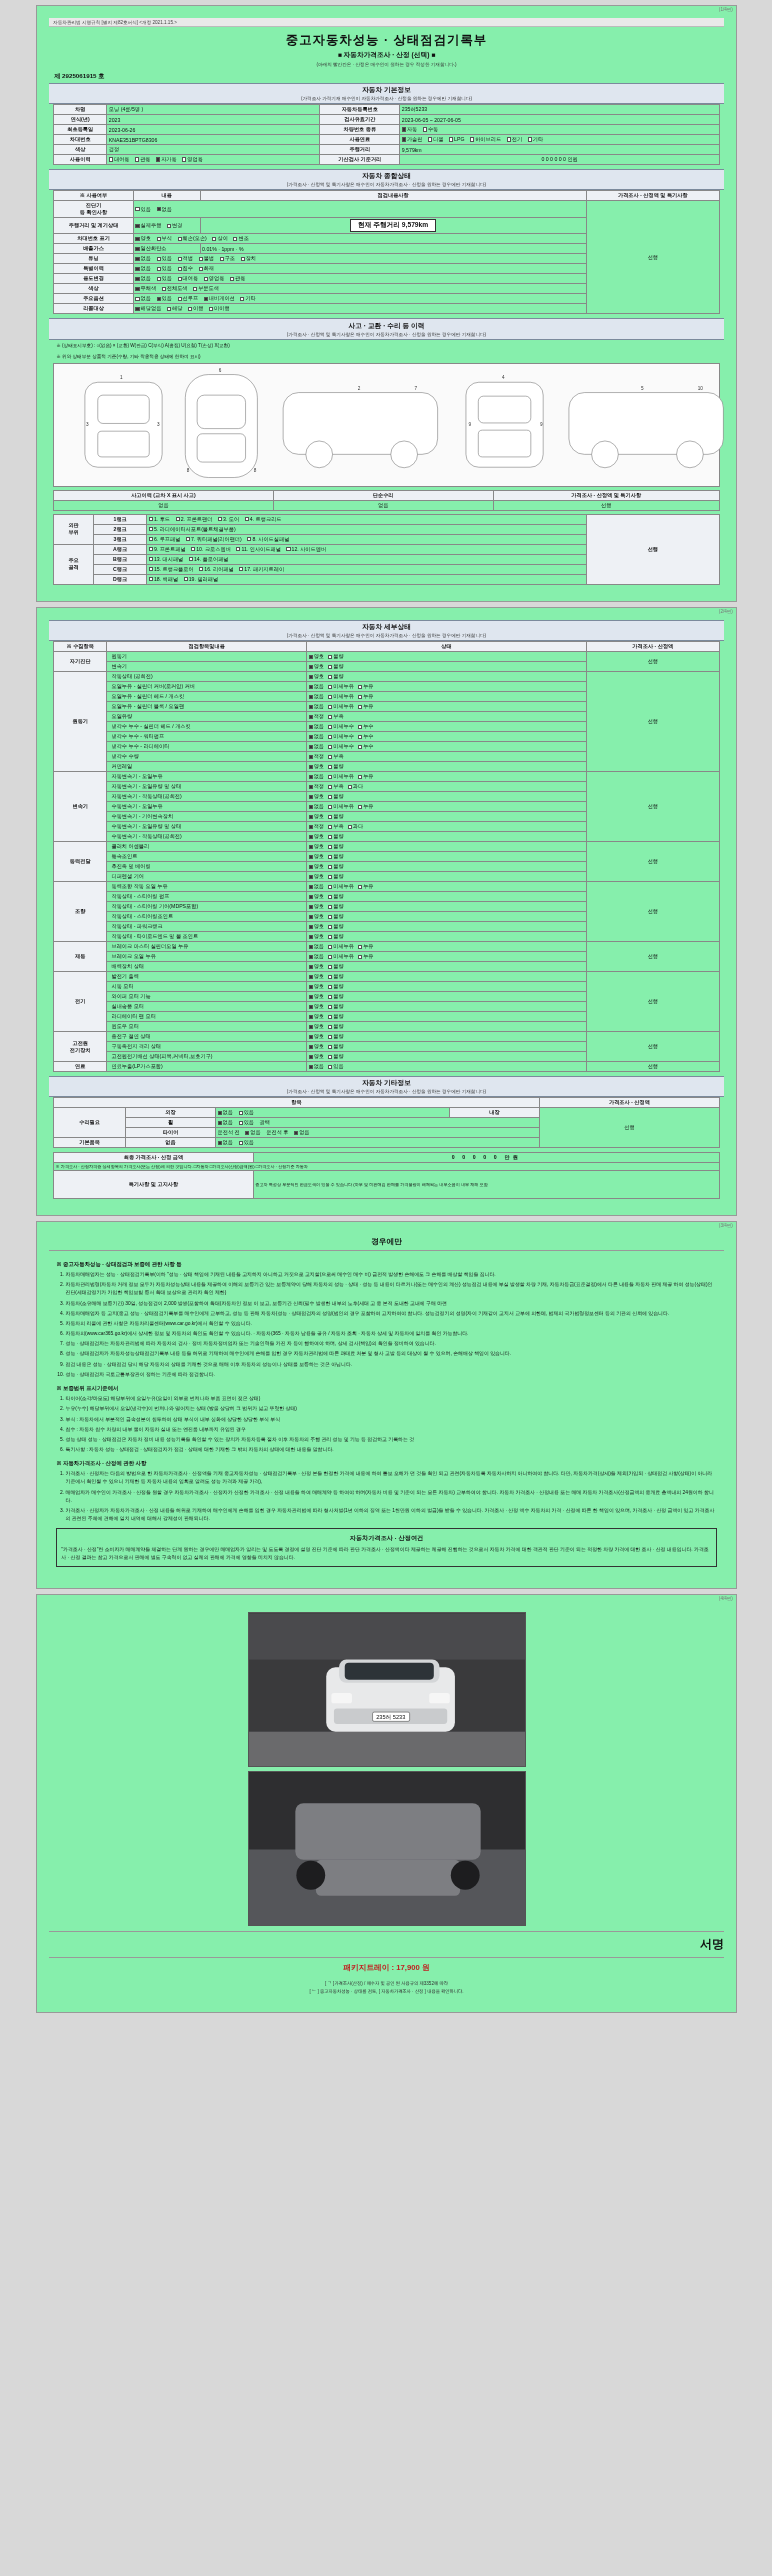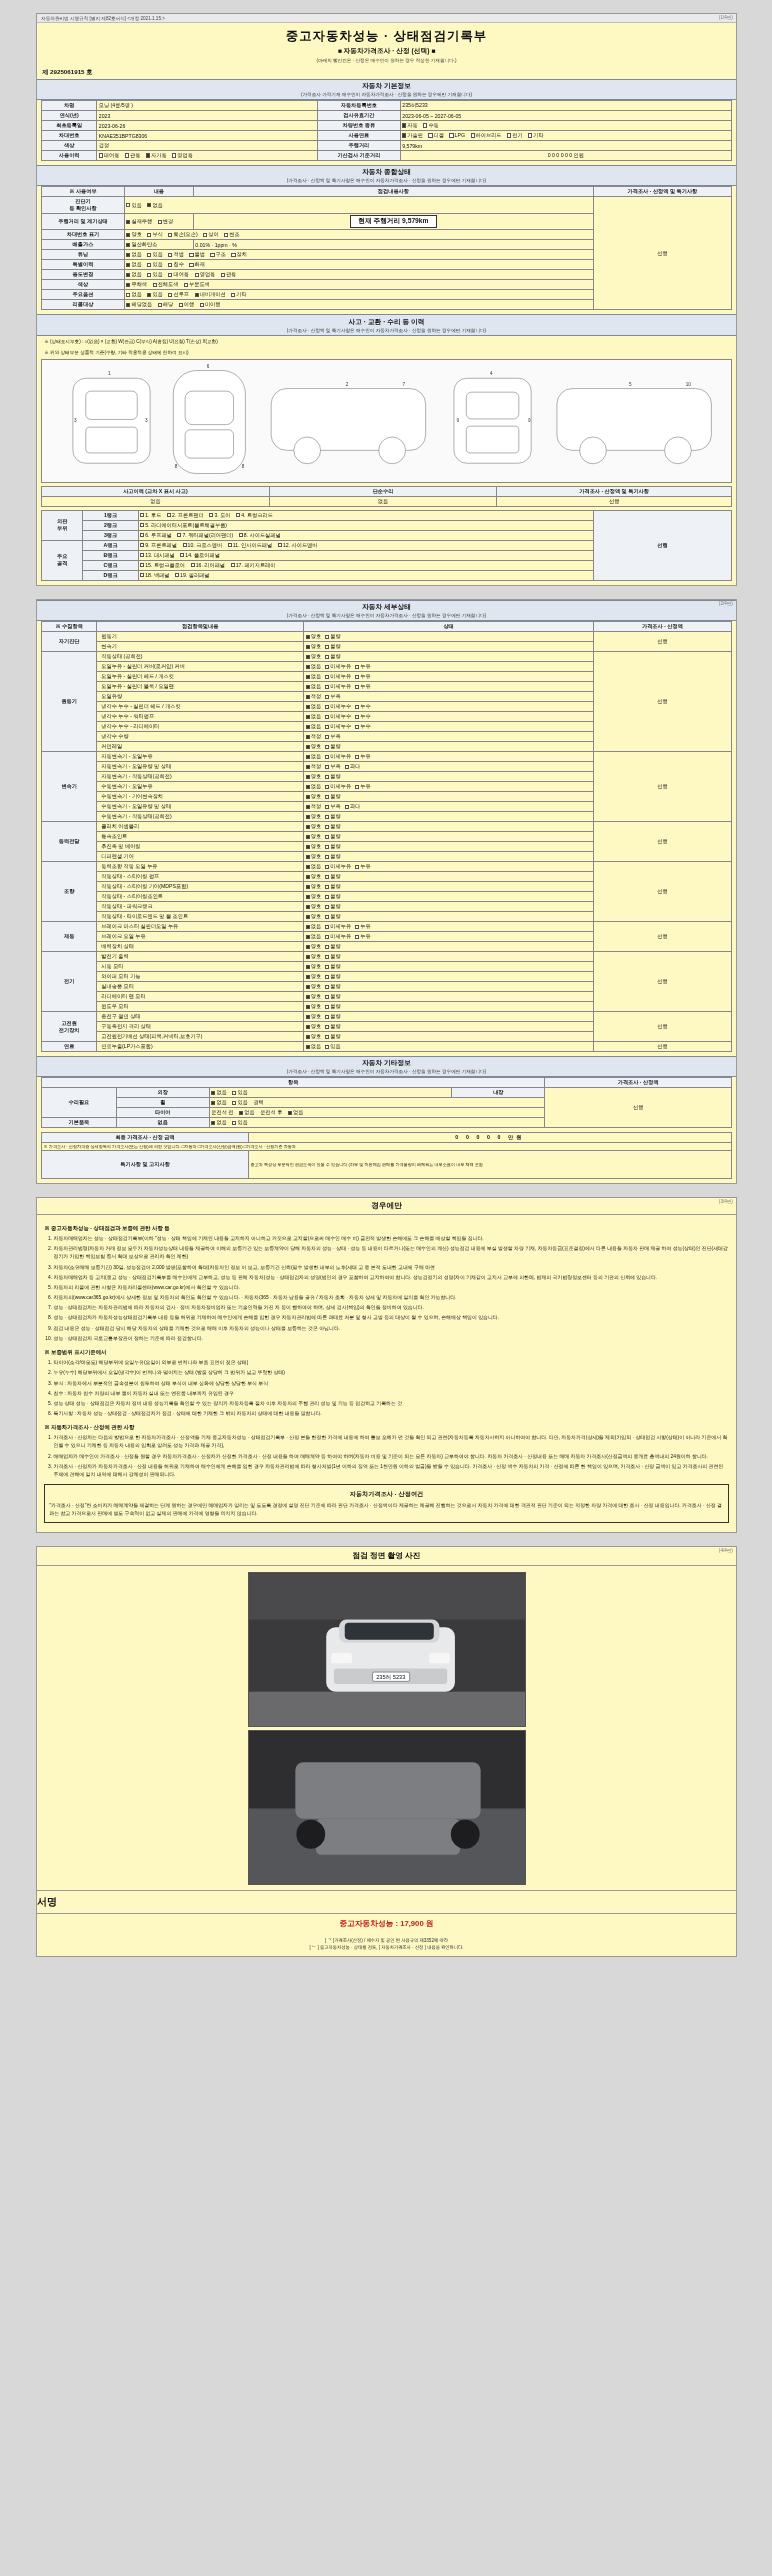--- a/index.html
+++ b/index.html
@@ -5,25 +5,25 @@
   * { box-sizing: border-box; }
   html, body { margin:0; padding:0; }
   body {
     width:773px;
     background:#d8d8d8;
     font-family:"Liberation Sans", sans-serif;
     font-size:5.7px;
     color:#111;
   }
   .page {
-    background:#fef9c3;
+    background:#86efac;
     border:0.5px solid #999;
-    margin:13px auto;
+    margin:5px auto;
     width:701px;
-    padding:0;
+    padding:12px;
     position:relative;
   }
   .page-tag {
     position:absolute; right:3.1px; top:1px; font-size:4.6px; color:#777;
   }
   .topstrip {
     background:#e9e9e9; border-bottom:0.5px solid #bbb;
     font-size:4.6px; padding:1.5px 4.1px; color:#444;
   }
   .doc-title {
@@ -55,21 +55,21 @@
   .notice-title { text-align:center; font-weight:bold; font-size:7.7px; padding:3.1px 0; border-bottom:0.5px solid #999;}
   .notice-body { padding:5.2px 7.2px; font-size:4.9px; line-height:1.65; }
   .notice-body ol { padding-left:9.3px; margin:2.1px 0 5.2px 0;}
   .notice-body li { margin-bottom:2.1px; }
   .notice-h { font-weight:bold; margin:4.1px 0 2.1px 0; font-size:5.4px;}
   .boxed { border:0.8px solid #333; padding:4.1px; margin:4.1px 0; }
   .boxed .bt { text-align:center; font-weight:bold; font-size:6.2px; margin-bottom:2.1px;}
   .photo-title { text-align:center; font-weight:bold; font-size:7.7px; padding:4.1px 0; border-bottom:0.5px solid #999;}
   .photos { display:flex; flex-direction:column; align-items:center; padding:5.2px; gap:3.1px;}
   .photo { width:278px; height:155px; background:#2b2b2b; position:relative; overflow:hidden; border:0.5px solid #555;}
-  .sign-title { text-align:left; font-weight:bold; font-size:10px; padding:4.1px 0; border-top:0.5px solid #999; border-bottom:0.5px solid #999;}
+  .sign-title { text-align:right; font-weight:bold; font-size:12px; padding:4.1px 0; border-top:0.5px solid #999; border-bottom:0.5px solid #999;}
   .fee { text-align:center; color:#c02020; font-weight:bold; font-size:7.7px; padding:5.2px 0;}
   .footer-note { text-align:center; font-size:4.6px; color:#333; padding:2.1px 0 5.2px 0; line-height:1.6;}
   .accident-note { font-size:4.6px; padding:2.1px 3.1px; line-height:1.6;}
   .tiny { font-size:4.1px; }
 </style>
 </head>
 <body>
 
 <div class="page">
   <div class="page-tag">(1/4면)</div>
@@ -703,21 +703,20 @@
       </ol>
     <div class="boxed">
       <div class="bt">자동차가격조사 · 산정여건</div>
       <div>"가격조사 · 산정"란 소비자가 매매계약을 체결하는 단계 원하는 경우에만 매매업자가 알리는 및 도도록 경정에 설명 진단 기준에 따라 판단 가격조사 · 산정액이다 제공하는 제공해 진행하는 것으로서 자동차 가격에 대한 객관적 판단 기준이 되는 적정한 차량 가격에 대한 조사 · 산정 내용입니다. 가격조사 · 산정 결과는 참고 가격으로서 판매에 별도 구속력이 없고 실제의 판매에 가격에 영향을 미치지 않습니다.</div>
     </div>
   </div>
 </div>
 
 <div class="page">
   <div class="page-tag">(4/4면)</div>
-  <div class="photo-title">점검 정면 촬영 사진</div>
   <div class="photos">
     <div class="photo">
       <svg width="278" height="155" viewBox="0 0 540 300" style="font-size:11px">
         <rect width="540" height="300" fill="#3a3a3c"></rect>
         <rect x="0" y="0" width="540" height="90" fill="#4a4a4d"></rect>
         <rect x="0" y="230" width="540" height="70" fill="#6a6a6c"></rect>
         <g>
           <rect x="150" y="105" width="250" height="125" rx="18" fill="#e8e9ea"></rect>
           <rect x="175" y="90" width="195" height="45" rx="14" fill="#d4d6d8"></rect>
           <rect x="186" y="96" width="173" height="33" rx="8" fill="#2d3338"></rect>
@@ -740,20 +739,20 @@
         <g fill="#1d1d1f">
           <circle cx="120" cy="200" r="28"></circle>
           <circle cx="420" cy="200" r="28"></circle>
         </g>
       </svg>
     </div>
   </div>
 
   <div class="sign-title">서명</div>
   <div class="fee">
-    <span>중고자동차성능 : </span><span>17,900 원</span>
+    <span>패키지트레이 : </span><span>17,900 원</span>
   </div>
   <div class="footer-note">
     <div>[ ᄀ ]가격조사(산정) / 매수자 및 공인 된 사용규의 제3352에 따라</div>
     <div>[ ᄂ ] 중고자동차성능 · 상태를 검토,  [ 자동차가격조사 · 산정 ] 내용을 확인하니다.</div>
   </div>
 </div>
 
 
 </body></html>

